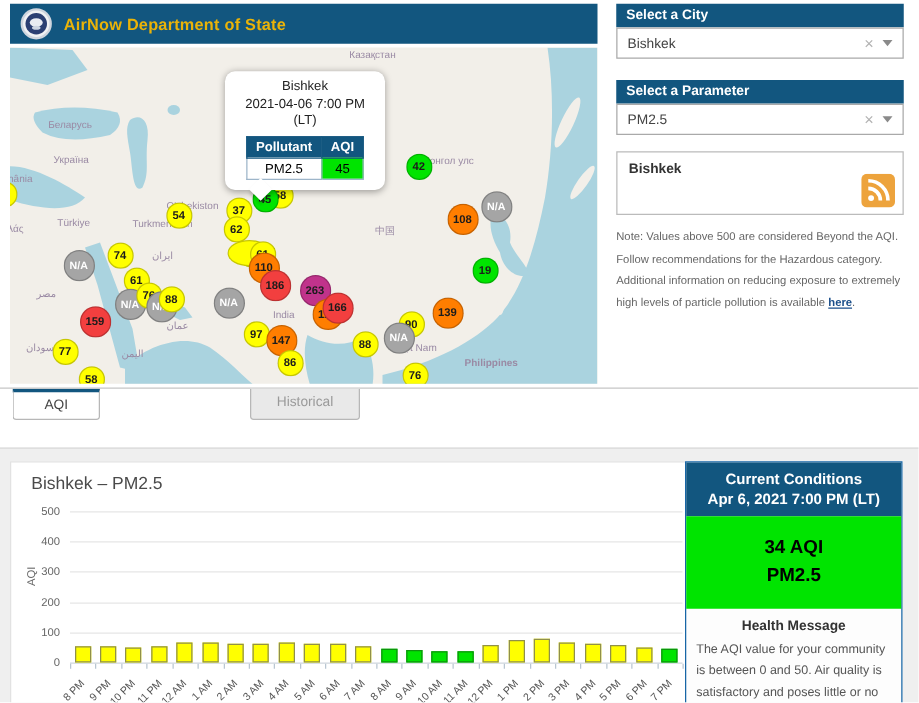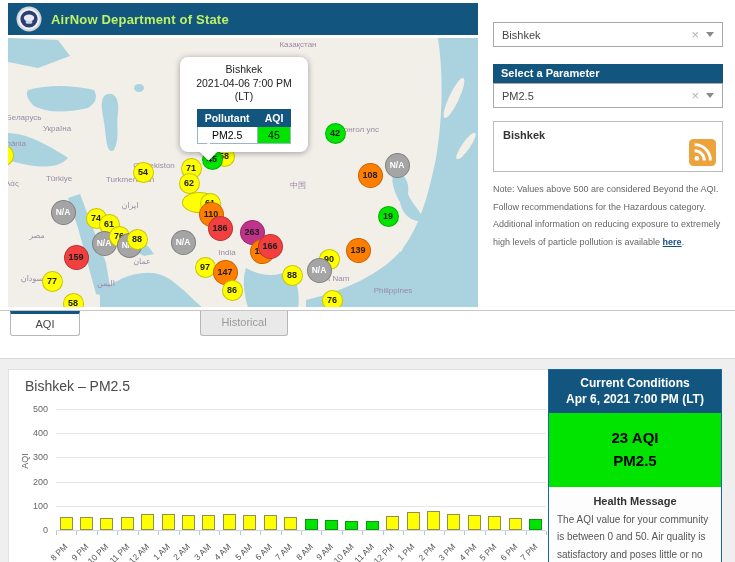--- a/index.html
+++ b/index.html
@@ -1,20 +1,20 @@
 <!DOCTYPE html>
 <html><head>
 <meta charset="utf-8">
 <style>
   html,body{margin:0;padding:0;background:#fff;font-family:"Liberation Sans",sans-serif;}
   #page{position:relative;width:735px;height:562px;overflow:hidden;background:#fff;}
   
   #hdr{position:absolute;left:8px;top:3px;width:470px;height:32px;background:#12567f;display:flex;align-items:center;}
   #hdr .seal{margin-left:8px;width:26px;height:26px;}
-  #hdr .title{color:#bef264;font-size:13px;font-weight:bold;margin-left:9px;letter-spacing:.2px;}
+  #hdr .title{color:#eab308;font-size:13px;font-weight:bold;margin-left:9px;letter-spacing:.2px;}
   
   #map{position:absolute;left:8px;top:38px;width:470px;height:269px;background:#f2efe9;overflow:hidden;}
   #water{position:absolute;left:0;top:0;}
   .mlb{position:absolute;transform:translate(-50%,-50%);font-size:8px;color:#9a8aa4;white-space:nowrap;z-index:2;}
   .mk{position:absolute;width:21px;height:21px;margin:-10.5px 0 0 -10.5px;border-radius:50%;display:flex;align-items:center;justify-content:center;font-size:9px;font-weight:bold;color:#1c1c1c;border:1px solid rgba(0,0,0,.22);box-sizing:border-box;z-index:3;}
   .mk.big{width:25px;height:25px;margin:-12.5px 16px 0 -12.5px;}
   .mk.green{background:#00e400;}.mk.yellow{background:#ffff00;}
   .mk.orange{background:#ff7e00;}.mk.red{background:#f23f3f;}
   .mk.purple{background:#c0338b;}.mk.gray{background:#a5a5a5;color:#fff;font-size:8.5px;}
   
@@ -99,55 +99,55 @@
       </g>
       <g fill="#f2efe9">
         <ellipse cx="446" cy="60" rx="5" ry="22" transform="rotate(25 446 60)"></ellipse>
         <ellipse cx="458" cy="108" rx="4" ry="16" transform="rotate(35 458 108)"></ellipse>
         <path d="M404,128 l10,4 l-2,16 l-8,-4 z"></path>
         <ellipse cx="392" cy="208" rx="3" ry="6"></ellipse>
         <ellipse cx="212" cy="262" rx="4" ry="6"></ellipse>
       </g>
     </svg>
     <div id="maplabels">
-        <div class="mlb" style="left: 16px; top: 62px; margin-top: 17px;">Беларусь</div>
+        <div class="mlb" style="left: 48px; top: 62px;">Беларусь</div>
         <div class="mlb" style="left: 49px; top: 90px;">Україна</div>
         <div class="mlb" style="left: 2px; top: 105px;">România</div>
         <div class="mlb" style="left: 0; top: 145px;">Ελλάς</div>
         <div class="mlb" style="left: 51px; top: 140px;">Türkiye</div>
         <div class="mlb" style="left: 29px; top: 197px;">مصر</div>
         <div class="mlb" style="left: 24px; top: 240px;">سودان</div>
         <div class="mlb" style="left: 98px; top: 245px;">اليمن</div>
         <div class="mlb" style="left: 134px; top: 223px;">عمان</div>
         <div class="mlb" style="left: 122px; top: 167px;">ايران</div>
         <div class="mlb" style="left: 146px; top: 127px;">O'zbekiston</div>
         <div class="mlb" style="left: 122px; top: 141px;">Turkmenistan</div>
         <div class="mlb" style="left: 290px; top: 6px;">Казақстан</div>
         <div class="mlb" style="left: 350px; top: 91px;">Монгол улс</div>
-        <div class="mlb" style="left: 290px; top: 147px;">中国</div>
+        <div class="mlb" style="left: 300px; top: 147px;">中国</div>
         <div class="mlb" style="left: 219px; top: 214px;">India</div>
         <div class="mlb" style="left: 325px; top: 240px;">Việt Nam</div>
-        <div class="mlb" style="left: 385px; top: 252px;">Philippines</div>
+        <div class="mlb" style="left: 385px; top: 252px; font-weight: bold;">Philippines</div>
       </div>
     <div id="mapmarkers">
         <div class="mk yellow" style="left: -5px; top: 117px;">50</div>
         <div class="mk yellow" style="left: 135px; top: 134px;">54</div>
         <div class="mk gray big" style="left: 55px; top: 174px;">N/A</div>
-        <div class="mk yellow" style="left: 88px; top: 180px;">74</div>
+        <div class="mk yellow" style="left: 88px; top: 166px;">74</div>
         <div class="mk yellow" style="left: 101px; top: 186px;">61</div>
         <div class="mk gray big" style="left: 96px; top: 205px;">N/A</div>
         <div class="mk yellow" style="left: 111px; top: 198px;">76</div>
         <div class="mk gray big" style="left: 121px; top: 207px;">N/A</div>
         <div class="mk yellow" style="left: 129px; top: 201px;">88</div>
         <div class="mk red big" style="left: 68px; top: 219px;">159</div>
         <div class="mk yellow" style="left: 44px; top: 243px;">77</div>
         <div class="mk yellow" style="left: 65px; top: 265px;">58</div>
         <div class="mk yellow" style="left: 216px; top: 118px;">58</div>
         <div class="mk green" style="left: 204px; top: 121px;">45</div>
-        <div class="mk yellow" style="left: 183px; top: 130px;">71</div>
+        <div class="mk yellow" style="left: 183px; top: 130px;">37</div>
         <div class="mk yellow" style="left: 181px; top: 145px; text-align: right;">62</div>
         <div class="mk yellow" style="left: 193px; top: 165px;">97</div>
         <div class="mk yellow" style="left: 184px; top: 164px; padding-left: 33px;">65</div>
         <div class="mk yellow" style="left: 202px; top: 165px;">61</div>
         <div class="mk orange big" style="left: 203px; top: 176px;">110</div>
         <div class="mk red big" style="left: 212px; top: 190px;">186</div>
         <div class="mk purple big" style="left: 244px; top: 194px;">263</div>
         <div class="mk orange big" style="left: 254px; top: 213px;">127</div>
         <div class="mk red big" style="left: 262px; top: 208px;">166</div>
         <div class="mk gray big" style="left: 175px; top: 204px;">N/A</div>
@@ -180,20 +180,21 @@
         <tr>
           <td>PM2.5</td>
           <td class="aqi">45</td>
         </tr>
       </tbody>
         </table>
       <div class="ptr"></div>
     </div>
   </div>
 
+  <div class="panel-h" style="top:3px;">Select a City</div>
   <div class="sel" style="top:22px;">
     <span class="val">Bishkek</span>
     <span class="clr">×</span>
     <span class="caret"></span>
   </div>
 
   <div class="panel-h" style="top:64px;">Select a Parameter</div>
   <div class="sel" style="top:83px;">
     <span class="val">PM2.5</span>
     <span class="clr">×</span>
@@ -309,21 +310,21 @@
           <div class="xlb" style="top: 170px; right: 12.2083px;">7 PM</div>
         </div>
     </div>
 
     <div id="cc">
       <div class="cchdr">
         <div class="l1">Current Conditions</div>
         <div class="l3">Apr 6, 2021 7:00 PM (LT)</div>
       </div>
       <div class="ccaqi">
-        <div>23 AQI</div>
+        <div>34 AQI</div>
         <div>PM2.5</div>
       </div>
       <div class="hm-t">Health Message</div>
       <div class="hm-x">The AQI value for your community is between 0 and 50. Air quality is satisfactory and poses little or no health risk.</div>
     </div>
   </div>
 
 </div>
 
 </body></html>

